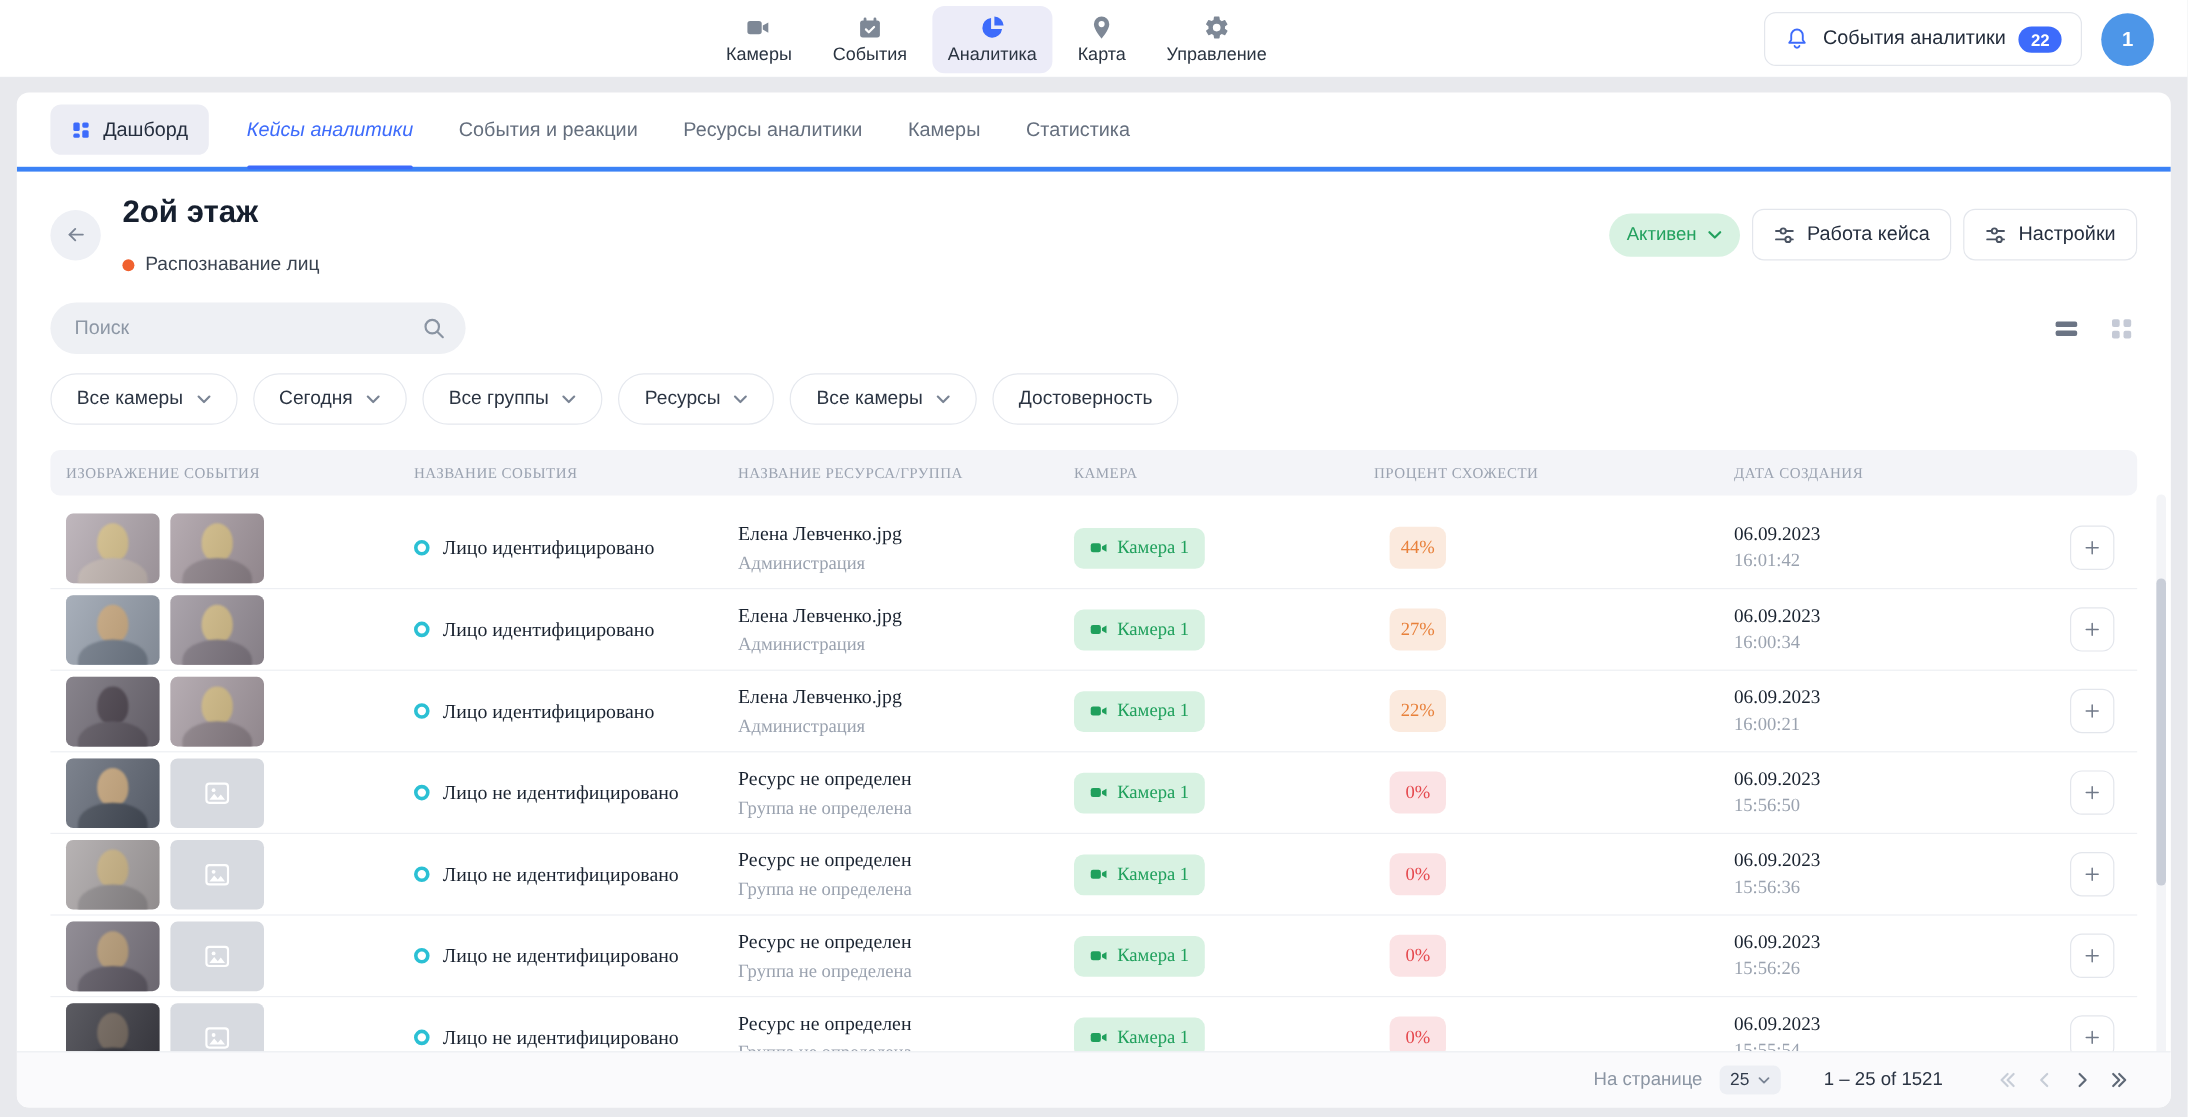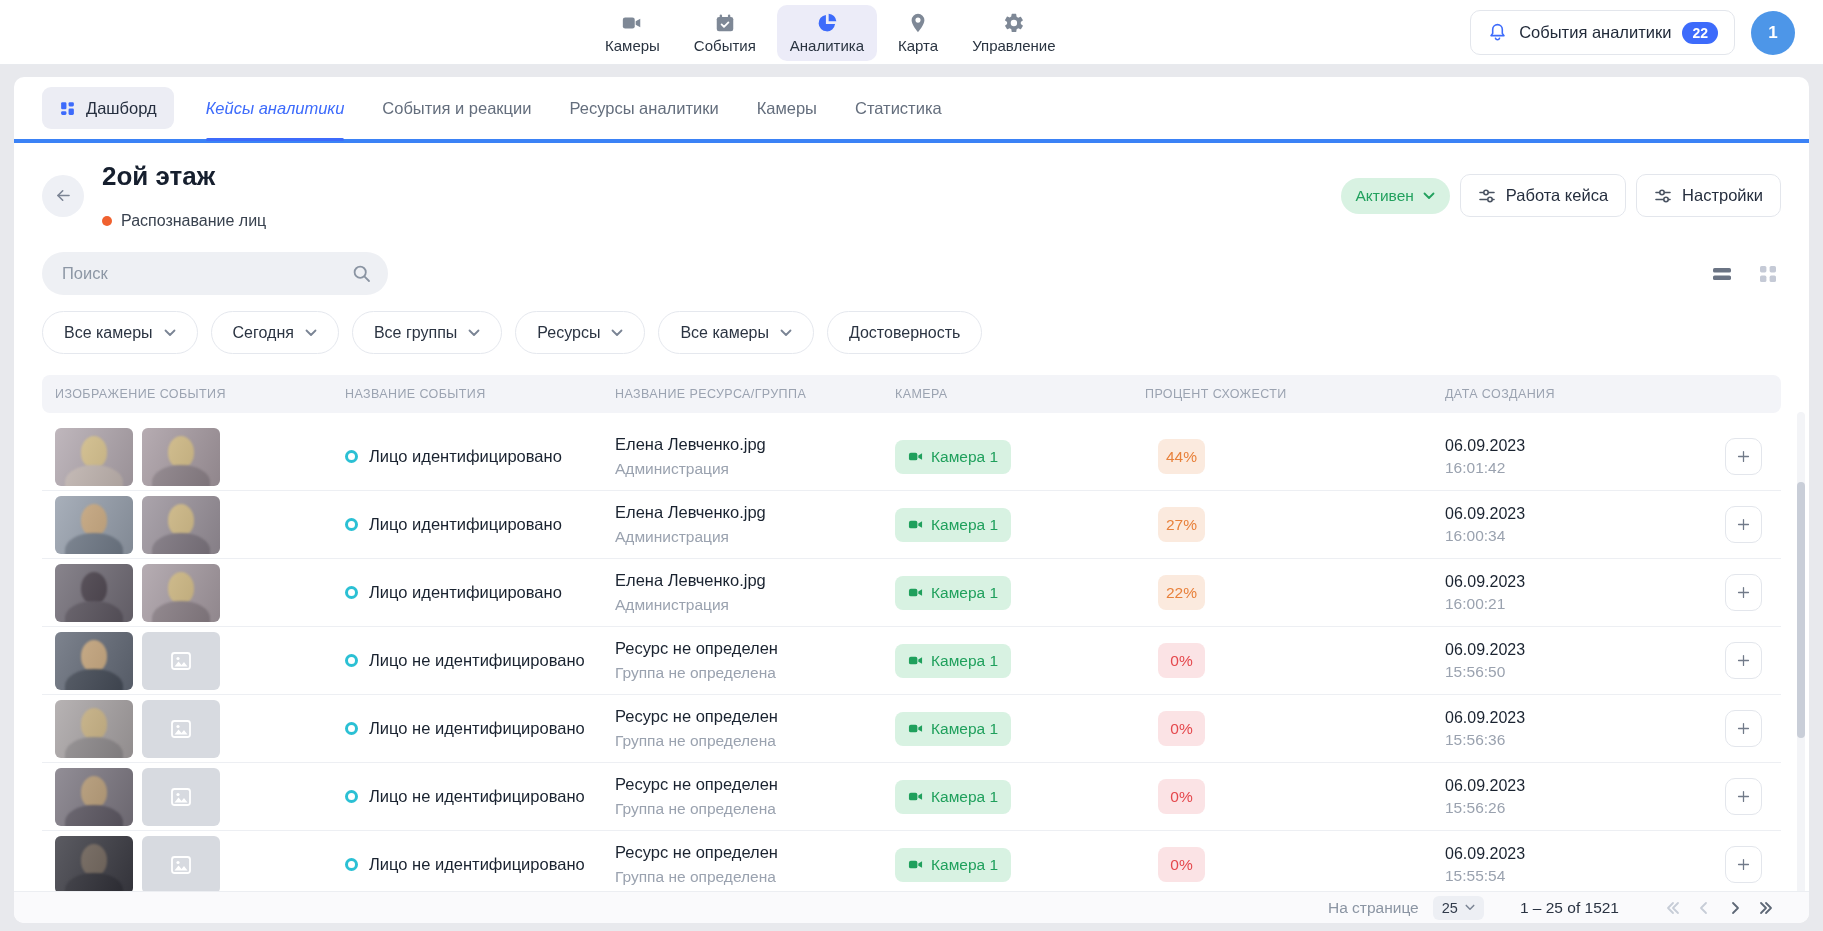--- a/index.html
+++ b/index.html
@@ -104,21 +104,21 @@
   .pct { width:47px; height:35px; border-radius:8px; display:flex; align-items:center; justify-content:center;
     font-size:15.5px; font-weight:500; margin-left:13px; }
   .pct.warn { background:#FBEADE; color:#E8813B; }
   .pct.err  { background:#FBE3E5; color:#E5484D; }
   .d1 { font-size:16px; color:#1A2330; }
   .d2 { font-size:15.5px; color:#9AA2AF; margin-top:4px; }
   .add-btn { width:37px; height:37px; border-radius:10px; border:1px solid #E3E6EC; background:#fff;
     color:#717A89; display:flex; align-items:center; justify-content:center; cursor:pointer; margin-left:18px; }
 
   
-  .pagebar { position:absolute; left:0; right:0; bottom:0; height:32px; background:#FAFAFC;
+  .pagebar { position:absolute; left:0; right:0; bottom:0; height:47px; background:#FAFAFC;
     border-top:1px solid #ECEEF2; display:flex; align-items:center; justify-content:flex-end; gap:14px;
     padding-right:30px; z-index:3; }
   .pp-label { font-size:15.5px; color:#8B95A3; }
   .pp-select { display:flex; align-items:center; gap:7px; background:#EDEFF4; border-radius:6px;
     padding:4px 9px; font-size:14.5px; color:#313B4B; cursor:pointer; }
   .pp-select .chev { color:#7A8494; }
   .range { font-size:15.5px; color:#2A3342; margin-left:22px; }
   .pagers { display:flex; align-items:center; gap:4px; margin-left:26px; }
   .pager { width:27px; height:27px; background:none; border:none; display:flex; align-items:center;
     justify-content:center; cursor:pointer; }
@@ -332,21 +332,21 @@
           <svg width="12" height="8" viewBox="0 0 12 8" fill="none" stroke="currentColor" stroke-width="1.8" stroke-linecap="round" stroke-linejoin="round">
             <path d="M1.5 1.5 6 6l4.5-4.5"></path>
           </svg>
         </span>
       </div>
       <div class="filter-pill">
         <span>Достоверность</span>
       </div>
     </div>
 
-  <div style="padding:0 28px;">
+  <div style="padding:0 28px;font-family:Liberation Serif, serif;">
     <div class="thead grid" id="thead">
         <div class="th">ИЗОБРАЖЕНИЕ СОБЫТИЯ</div>
         <div class="th">НАЗВАНИЕ СОБЫТИЯ</div>
         <div class="th">НАЗВАНИЕ РЕСУРСА/ГРУППА</div>
         <div class="th">КАМЕРА</div>
         <div class="th">ПРОЦЕНТ СХОЖЕСТИ</div>
         <div class="th">ДАТА СОЗДАНИЯ</div>
         <div class="th"></div>
       </div>
     <div class="tbody" id="tbody">

